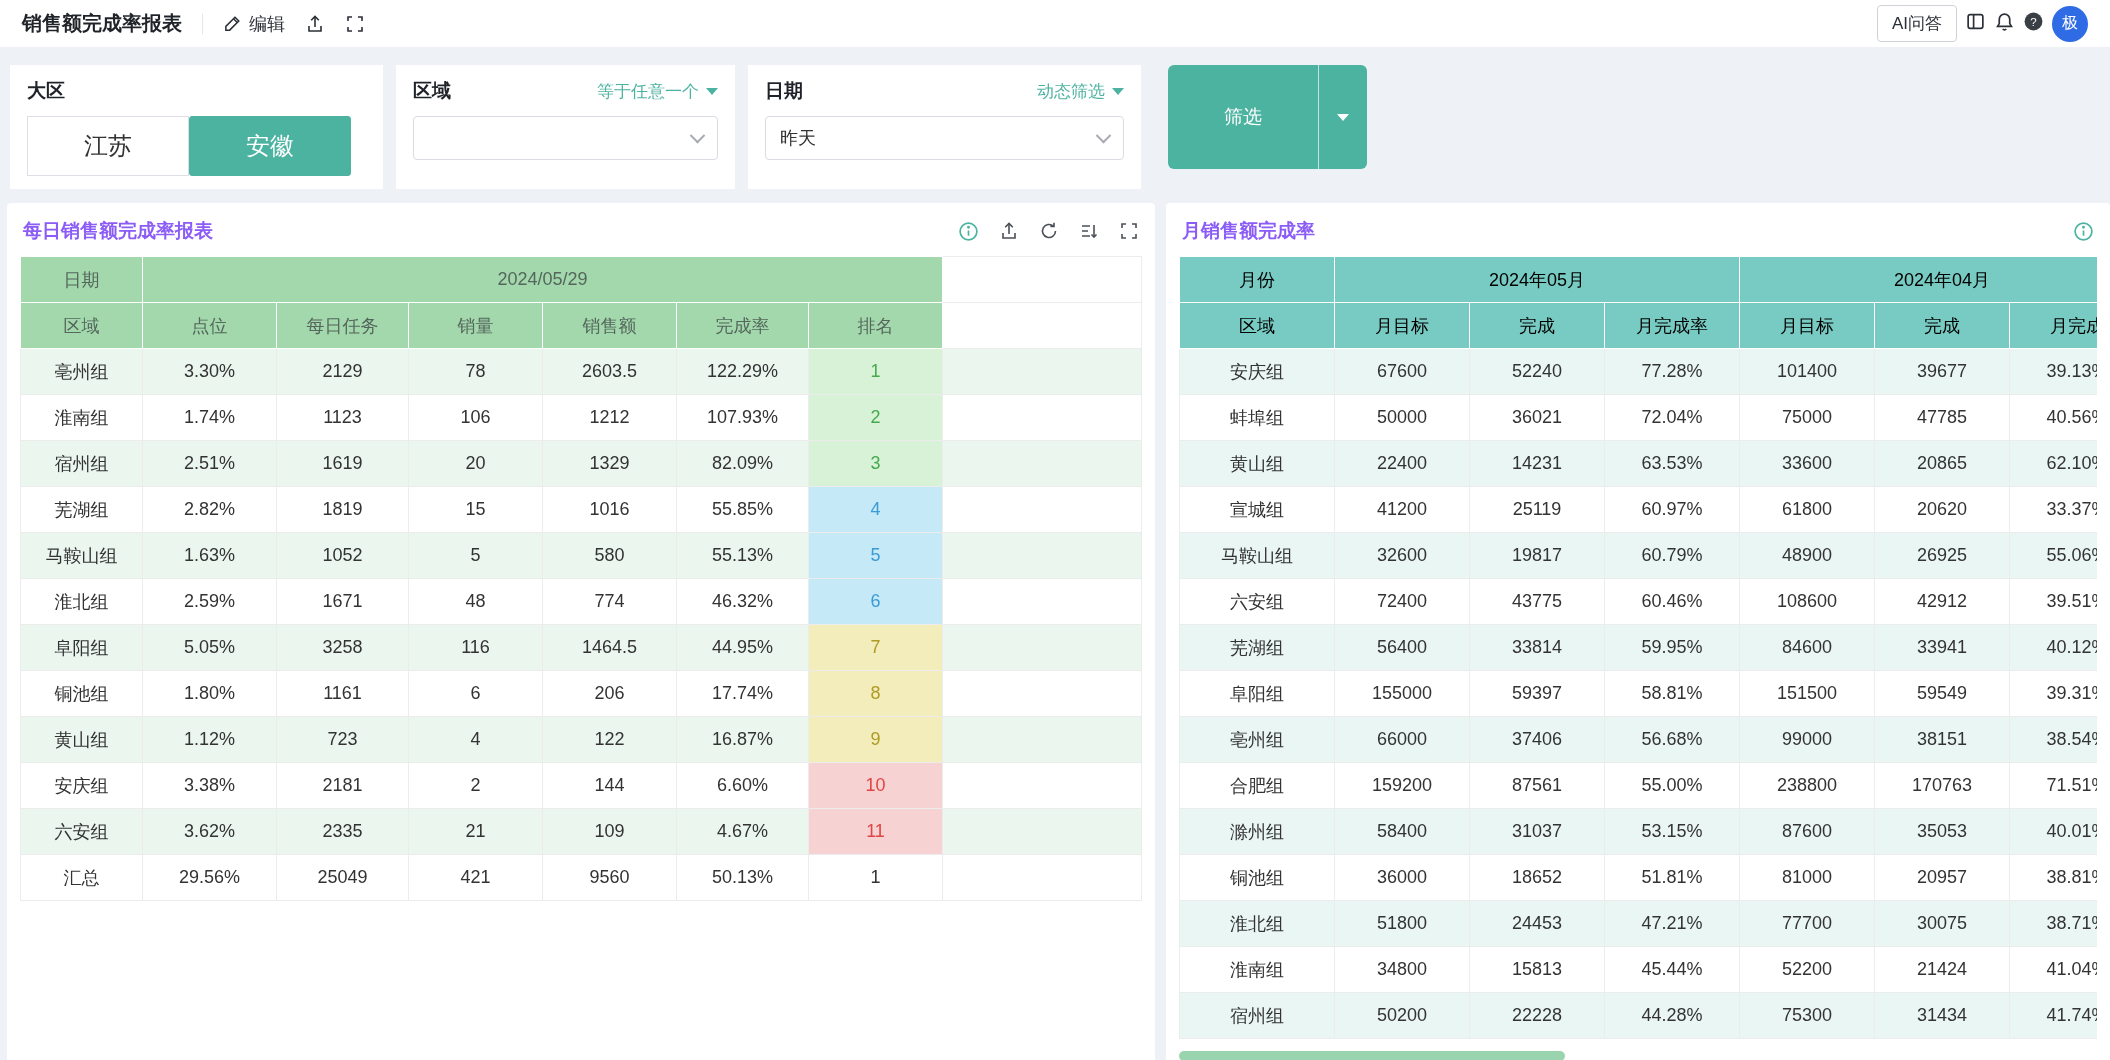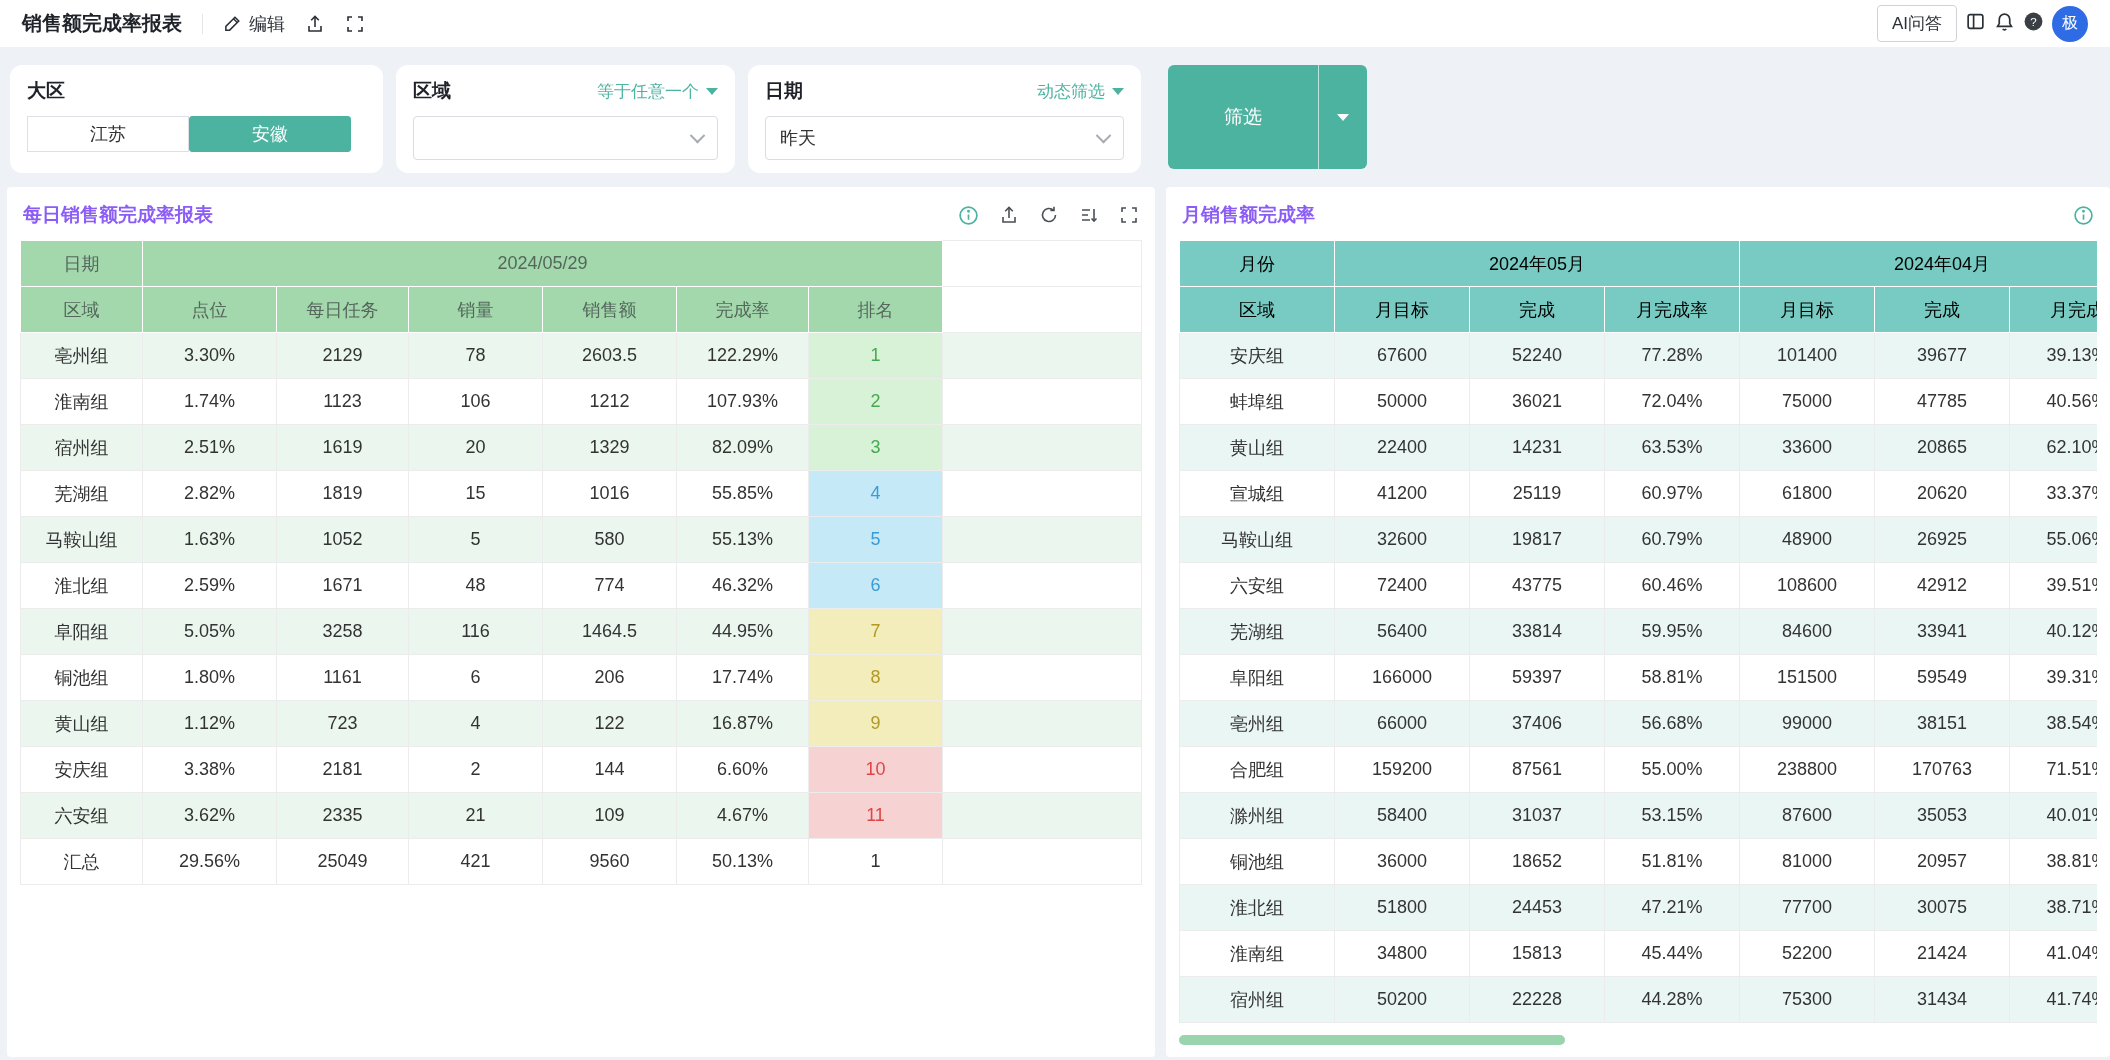--- a/index.html
+++ b/index.html
@@ -13,30 +13,30 @@
   .v-divider { width:1px; height:20px; background:#e3e5e8; }
   .tool { display:flex; align-items:center; gap:7px; font-size:18px; color:#2b2f36; cursor:pointer; }
   .tool svg { display:block; }
   .topbar-right { display:flex; align-items:center; gap:8px; }
   .ai-pill { border:1px solid #cfd3d9; border-radius:4px; padding:6px 14px; font-size:17px; color:#2b2f36; cursor:pointer; background:#fff; }
   .icon-btn { display:flex; align-items:center; justify-content:center; cursor:pointer; }
   .avatar { width:36px; height:36px; border-radius:50%; background:#2e6be5; color:#fff; display:flex; align-items:center; justify-content:center; font-size:16px; cursor:pointer; }
 
   
   .filters { display:flex; align-items:stretch; gap:13px; padding:18px 0 14px 10px; }
-  .filter-card { background:#fff; border-radius:12px; padding:13px 17px; }
+  .filter-card { background:#fff; border-radius:0; padding:13px 17px; }
   .fc-region { width:373px; }
   .fc-area { width:339px; }
   .fc-date { width:393px; }
   .filter-label-row { display:flex; justify-content:space-between; align-items:center; margin-bottom:12px; }
   .filter-label { font-size:19px; font-weight:bold; color:#1f2329; }
   .mode-link { color:#4db3a1; font-size:17px; display:flex; align-items:center; gap:7px; cursor:pointer; }
   .caret { width:0; height:0; border-left:6px solid transparent; border-right:6px solid transparent; border-top:7px solid; }
   .seg-group { display:flex; }
-  .seg-btn { width:162px; height:36px; font-size:18px; display:flex; align-items:center; justify-content:center; cursor:pointer; }
+  .seg-btn { width:162px; height:60px; font-size:24px; display:flex; align-items:center; justify-content:center; cursor:pointer; }
   .seg-btn.inactive { background:#fff; border:1px solid #dcdfe6; color:#333; }
   .seg-btn.active { background:#4db3a1; border:1px solid #4db3a1; color:#fff; border-radius:3px; }
   .select { height:44px; border:1px solid #d9dce3; border-radius:4px; background:#fff; display:flex; align-items:center; justify-content:space-between; padding:0 14px; font-size:18px; color:#333; cursor:pointer; }
   .chev { width:11px; height:11px; border-right:2px solid #a8abb2; border-bottom:2px solid #a8abb2; transform:rotate(45deg) translate(-2px,-2px); }
   .submit-split { width:199px; height:104px; margin-left:14px; background:#4db3a1; border-radius:6px; display:flex; overflow:hidden; color:#fff; }
   .submit-main { flex:1; display:flex; align-items:center; justify-content:center; font-size:19px; cursor:pointer; border-right:1px solid rgba(255,255,255,.65); }
   .submit-caret { width:48px; display:flex; align-items:center; justify-content:center; cursor:pointer; }
 
   
   .panels { display:flex; gap:11px; padding-left:7px; height:870px; }
@@ -486,21 +486,21 @@
             <td>芜湖组</td>
             <td>56400</td>
             <td>33814</td>
             <td class="bar-cell" style="--bar: 59.95%;">59.95%</td>
             <td>84600</td>
             <td>33941</td>
             <td class="bar-cell" style="--bar: 40.12%;">40.12%</td>
           </tr>
           <tr>
             <td>阜阳组</td>
-            <td>166000</td>
+            <td>155000</td>
             <td>59397</td>
             <td class="bar-cell" style="--bar: 58.81%;">58.81%</td>
             <td>151500</td>
             <td>59549</td>
             <td class="bar-cell" style="--bar: 39.31%;">39.31%</td>
           </tr>
           <tr class="striped">
             <td>亳州组</td>
             <td>66000</td>
             <td>37406</td>

